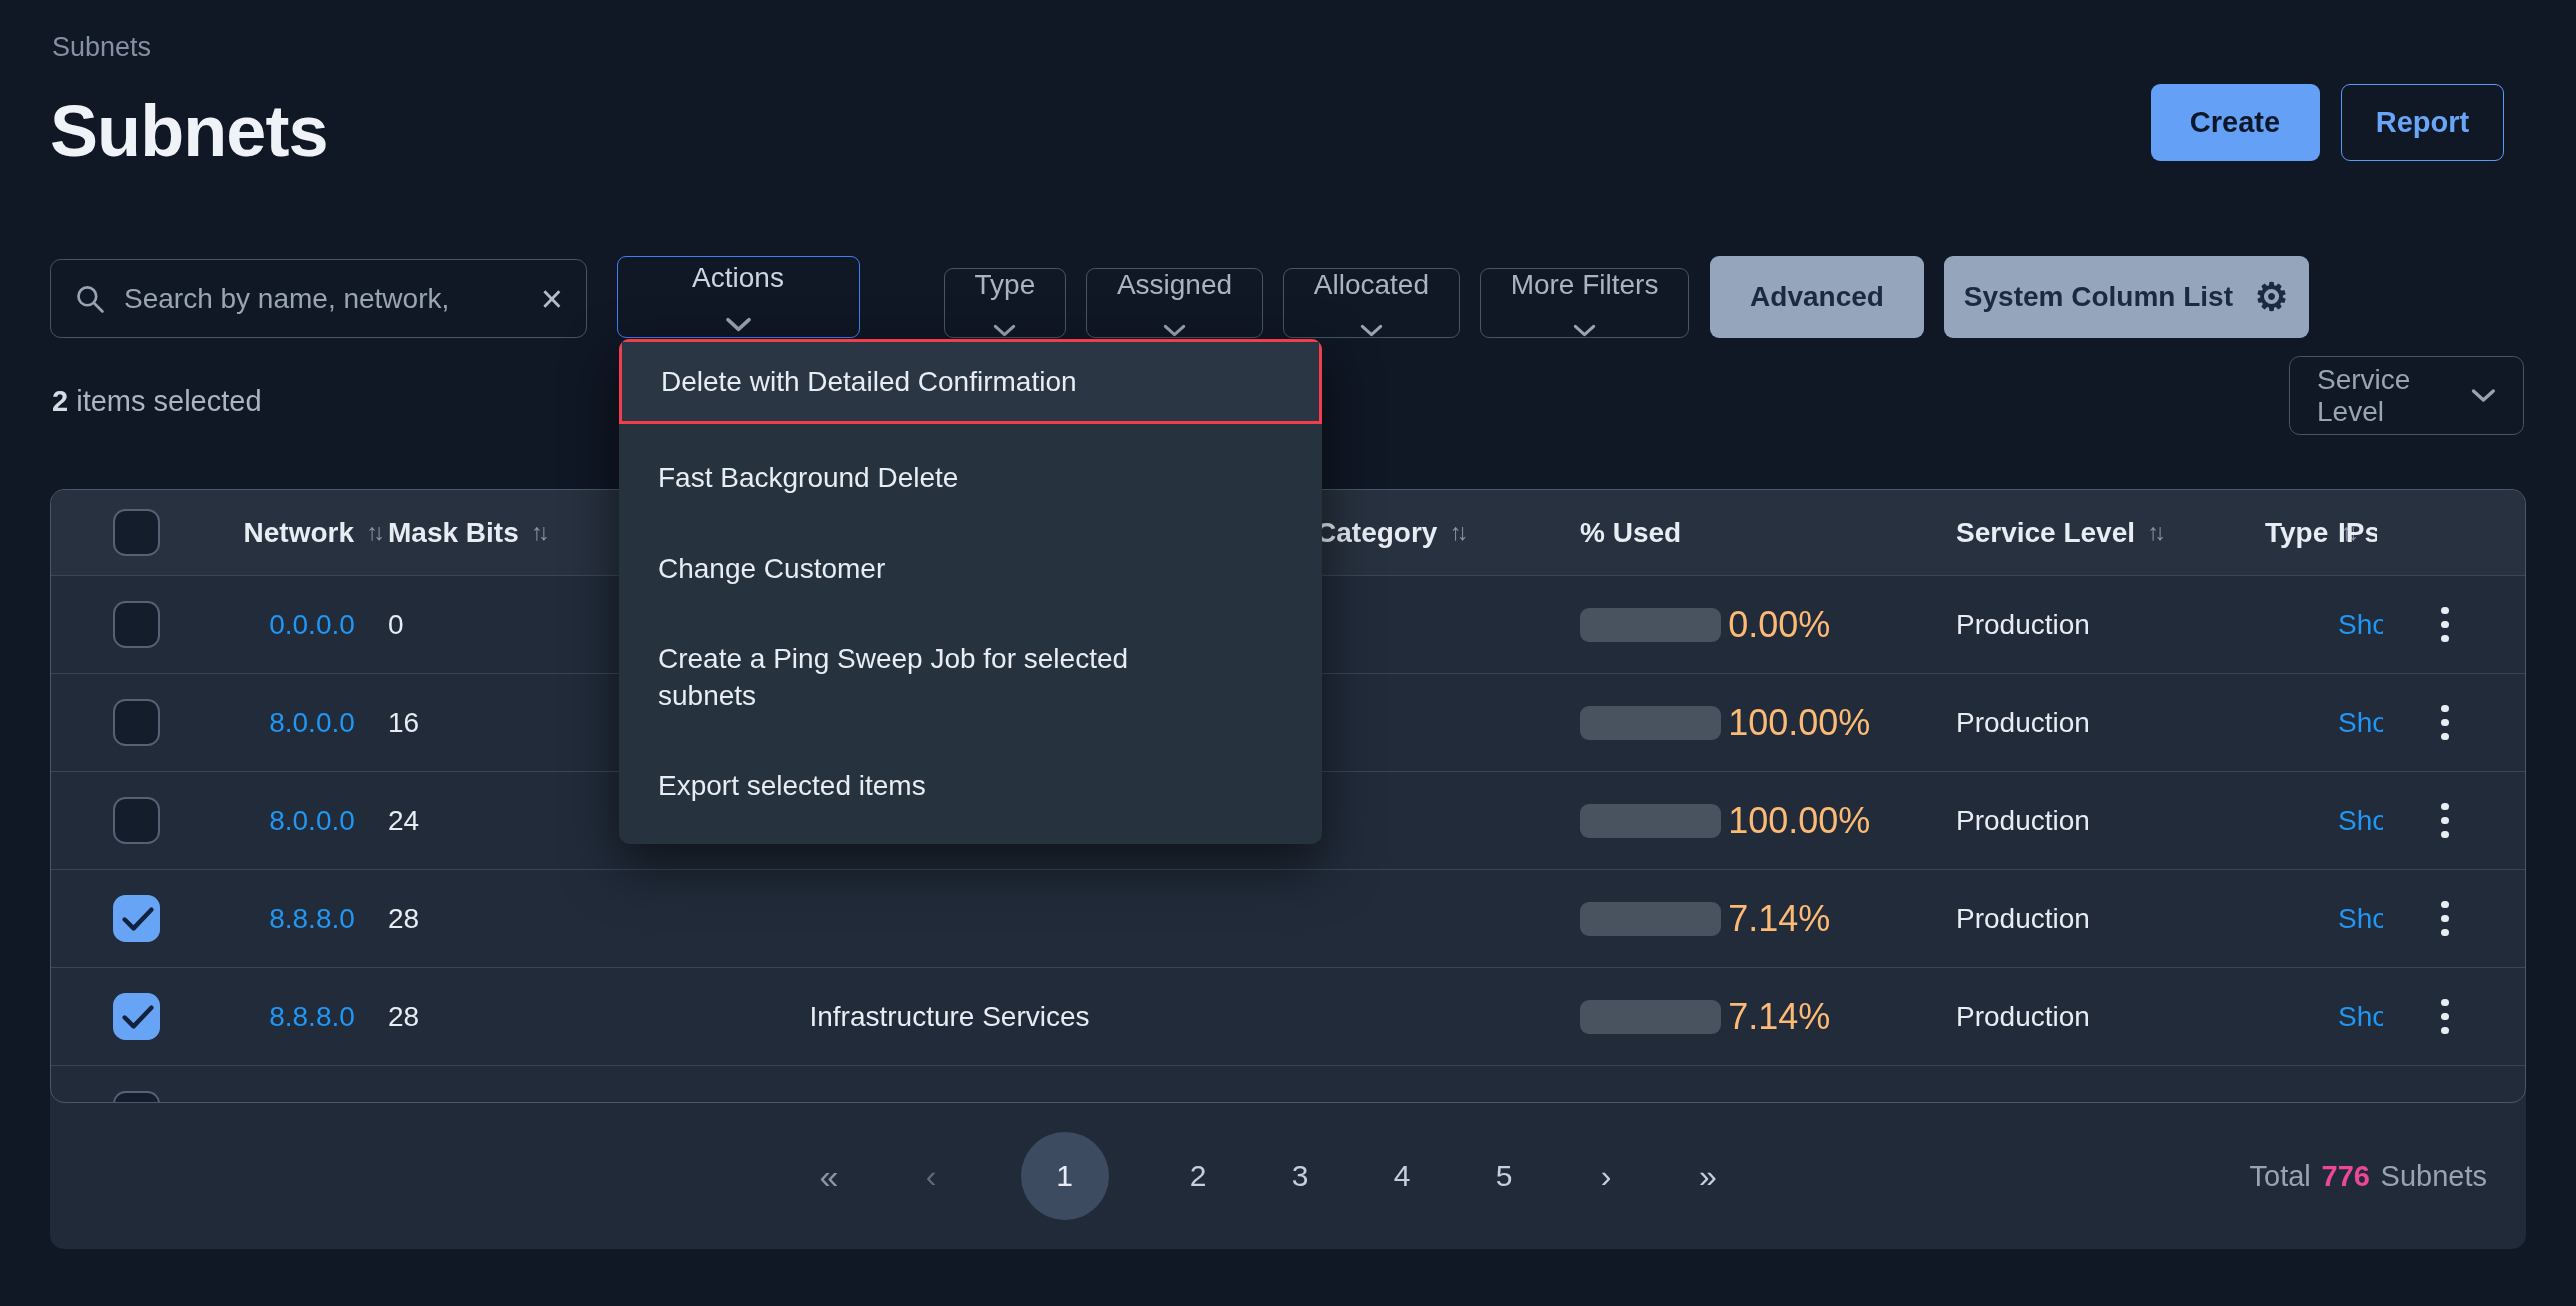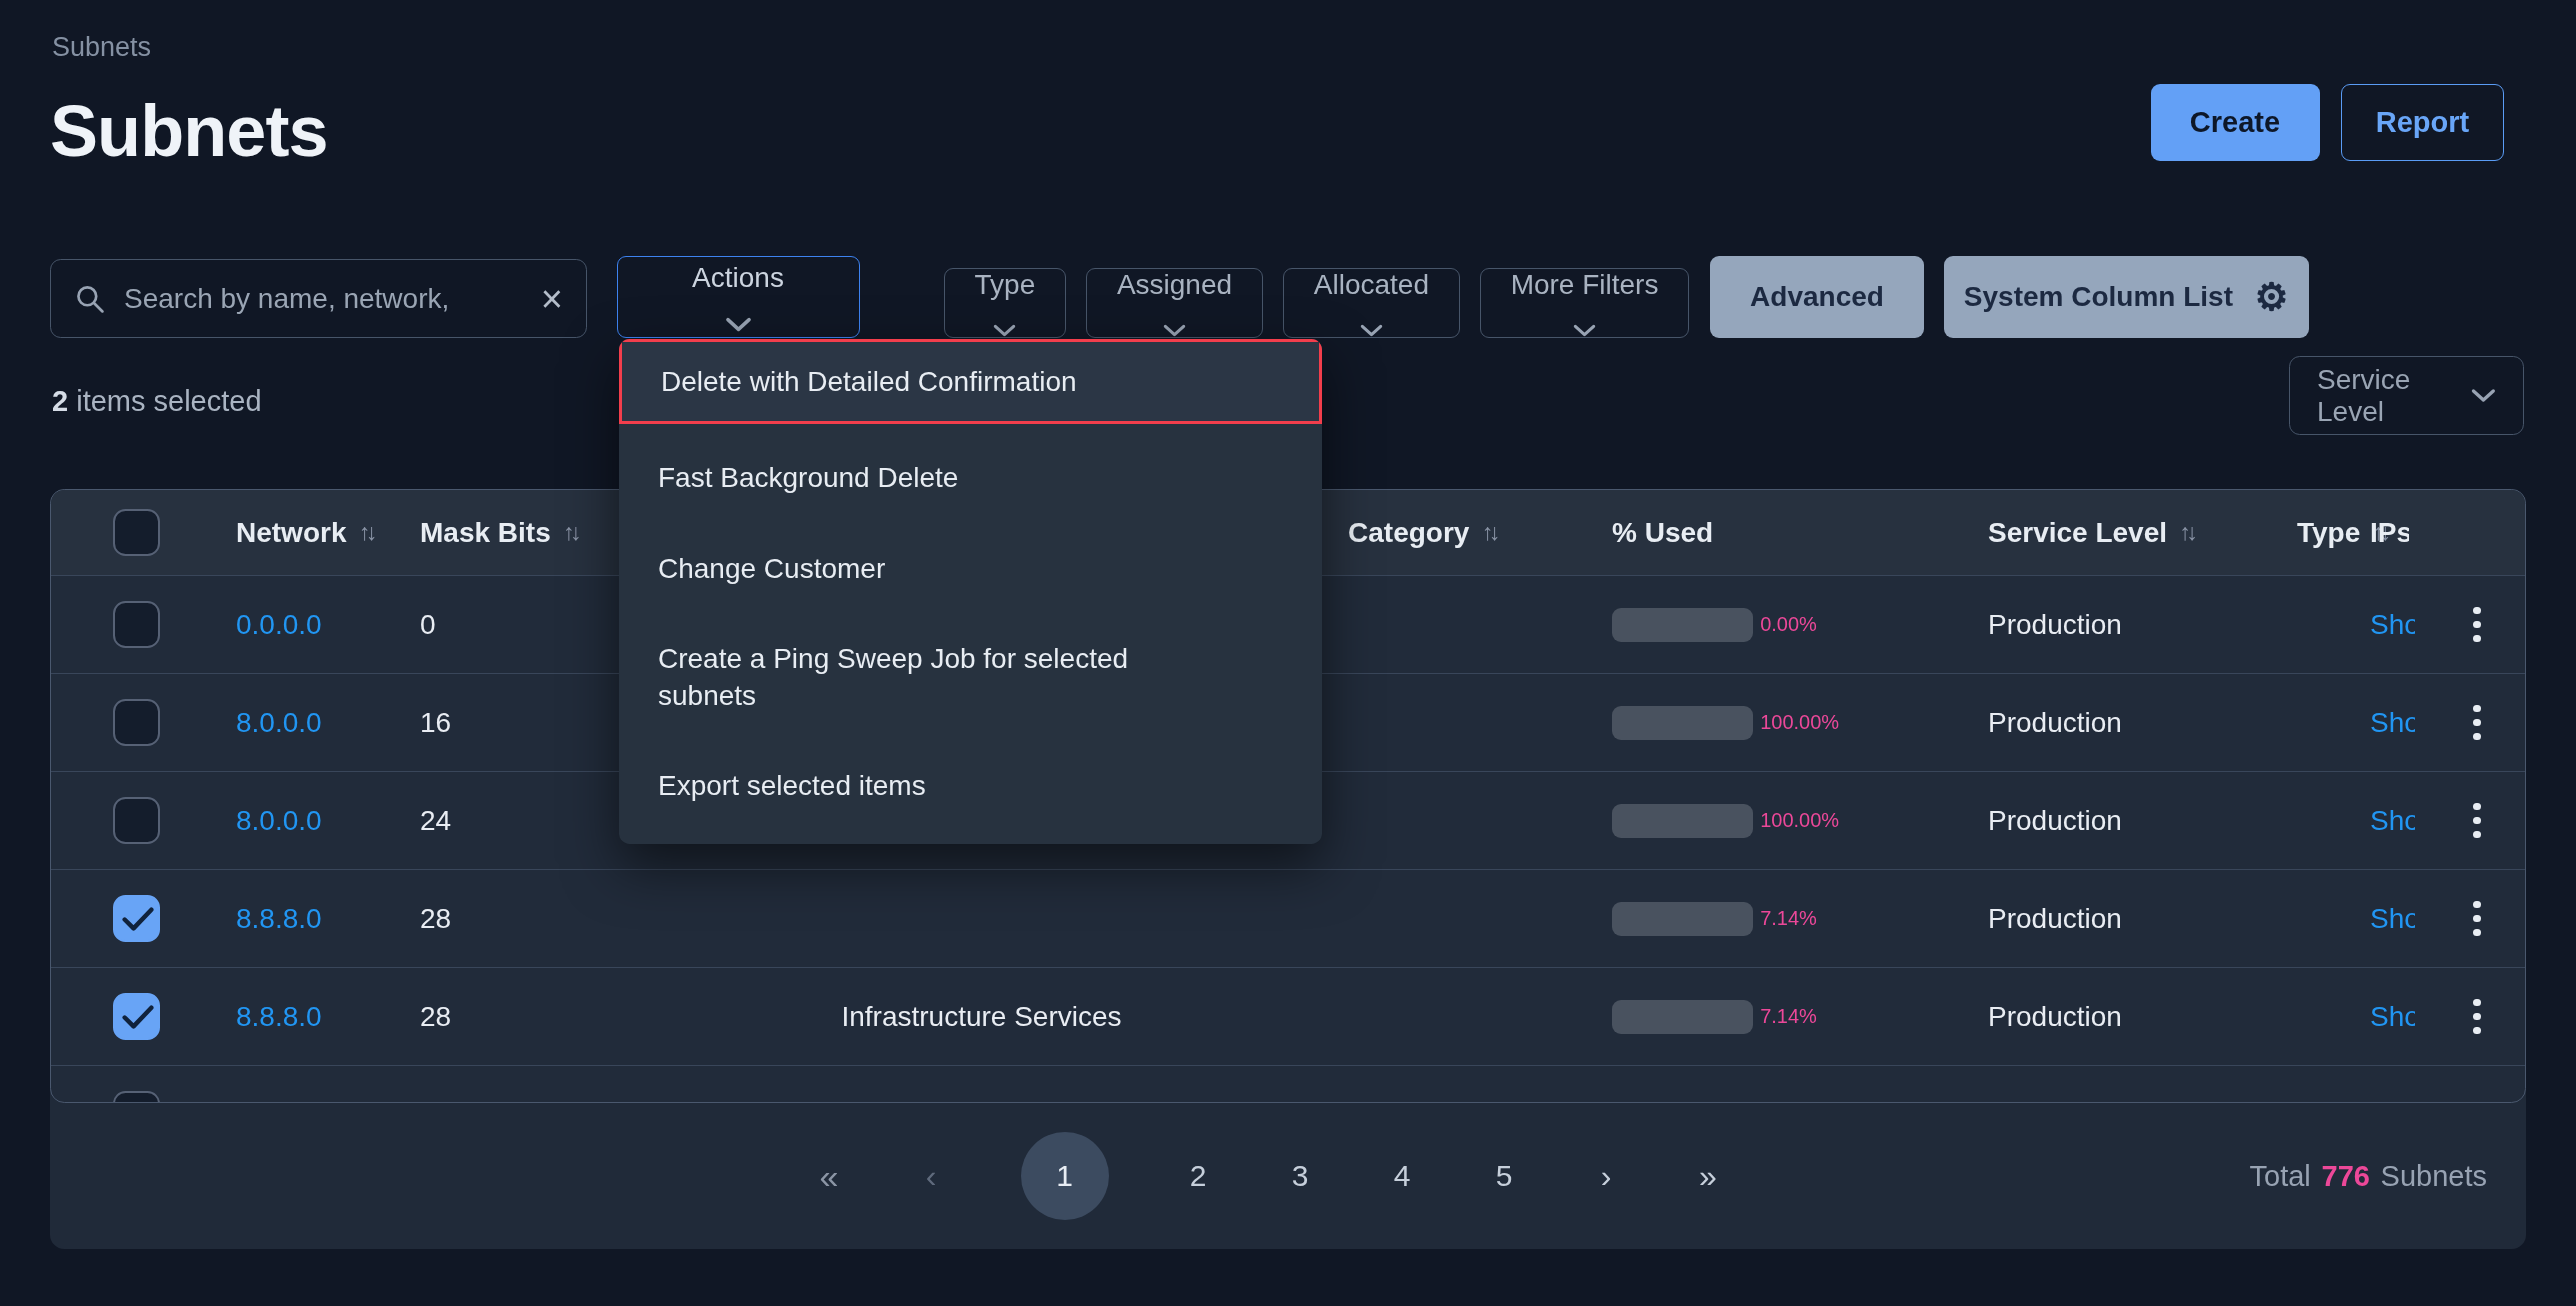--- a/index.html
+++ b/index.html
@@ -40,21 +40,21 @@
 
   
   .card { position:absolute; left:50px; top:489px; width:2476px; height:760px; background:#202a39; border-radius:14.3px; }
   .tablebox { position:absolute; left:0; top:0; width:2476px; height:614px; border:1.8px solid #4a586e; border-radius:14.3px; overflow:hidden; background:#212b3a; }
   .trow { display:flex; align-items:center; height:98px; border-top:1.8px solid #39465a; }
   .thead { height:85px; background:#27313f; border-top:none; font-weight:700; color:#e8edf3; }
   .trow-partial { height:41px; overflow:hidden; align-items:flex-start; }
   .trow-partial .col-check { padding-top:25px; }
 
   .col-check   { width:109px; flex:none; display:flex; justify-content:flex-end; }
-  .col-network { width:260px; flex:none; padding-left:76px; }
+  .col-network { width:228px; flex:none; padding-left:76px;text-align:center; }
   .col-mask    { width:311px; flex:none; }
   .col-name    { width:501px; flex:none; text-align:center; }
   .col-cat     { width:380px; flex:none; text-align:center; }
   .col-used    { width:331px; flex:none; display:flex; align-items:center; }
   .col-service { width:354px; flex:none; padding-left:45px; }
   .col-type    { width:73px;  flex:none; }
   .col-ips     { width:74px;  flex:none; }
   .col-kebab   { width:66px;  flex:none; display:flex; justify-content:center; }
   .cell-text { font-size:28px; }
   .hdr-cell { font-size:28px; display:inline-flex; align-items:center; gap:12.5px; }
@@ -65,21 +65,21 @@
   .link { color:#2196f3; font-size:28px; text-decoration:none; cursor:pointer; }
 
   .checkbox { width:47px; height:47px; border-radius:12.5px; border:2.7px solid #566175; background:#141d2c; cursor:pointer; position:relative; }
   .checkbox.checked { background:#68a4f6; border-color:#68a4f6; }
   .checkbox.checked svg { position:absolute; left:7.2px; top:9px; }
 
   .bar { width:141px; height:34px; border-radius:9px; background:#49525f; overflow:hidden; flex:none; }
   .bar-fill { height:100%; border-radius:9px 0 0 9px; }
   .fill-red { background:linear-gradient(90deg,#c62a2e,#ef3d3d); border-radius:9px; }
   .fill-green { background:#2fd24b; }
-  .pct { font-size:20px; margin-left:7.2px; color:#ec4899; }
+  .pct { font-size:36px; margin-left:7.2px; color:#fdba74; }
 
   .kebab { display:flex; flex-direction:column; gap:7.2px; cursor:pointer; padding:5.4px; }
   .kebab i { width:7.2px; height:7.2px; border-radius:50%; background:#e8edf3; }
 
   
   .footer { position:absolute; left:0; bottom:0; width:100%; height:146px; display:flex; align-items:center; }
   .foot-spacer { flex:1; }
   .pagination { display:flex; align-items:center; gap:77px; font-size:30px; color:#c6cfdb; }
   .pg { min-width:25px; text-align:center; cursor:pointer; }
   .pg-first { color:#8b95a5; font-size:34px; }

